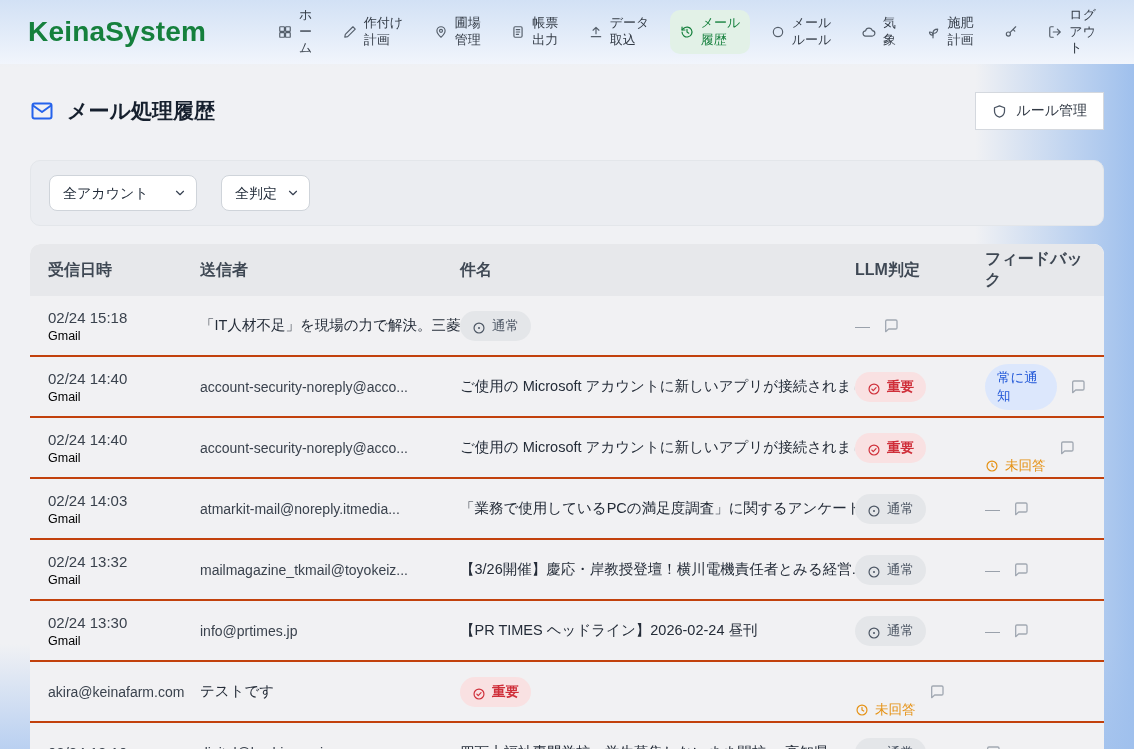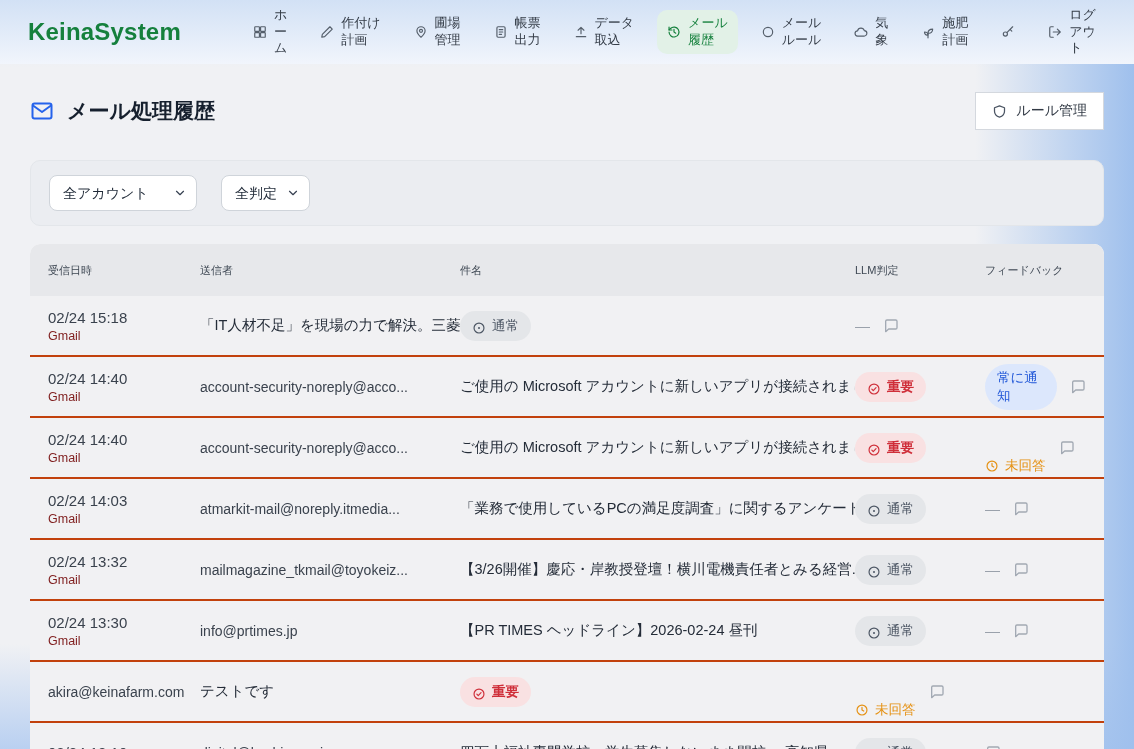--- a/index.html
+++ b/index.html
@@ -13,21 +13,21 @@
       linear-gradient(180deg, #d9e5f7 0%, #f0f1f4 9%);
     position:relative;
   }
   svg { display:block; }
 
   
   .navbar {
     height:64px; display:flex; align-items:center; padding:0 28px;
     background:linear-gradient(180deg,#d2e1f5 0%,#f1f5fc 100%);
   }
-  .brand { font-size:24px; font-weight:bold; color:var(--brand-green); cursor:pointer; letter-spacing:.2px; }
+  .brand { font-size:28px; font-weight:bold; color:var(--brand-green); cursor:pointer; letter-spacing:.2px; }
   .nav { flex:1; display:flex; align-items:center; justify-content:space-between; margin-left:62px; }
   .nav-item {
     display:flex; align-items:center; gap:7px; padding:5px 10px; border-radius:10px;
     color:#343c47; font-size:13px; cursor:pointer;
   }
   .nav-icon { color:#555f6b; }
   .nav-label { white-space:pre-line; line-height:1.3; }
   .nav-item.active { background:var(--nav-active-bg); color:var(--brand-green); }
   .nav-item.active .nav-icon { color:var(--brand-green); }
 
@@ -56,24 +56,24 @@
   }
   .select-wrap.account select { min-width:148px; }
   .select-wrap .chev { position:absolute; right:10px; top:50%; transform:translateY(-50%); color:#374151; pointer-events:none; }
 
   
   .table { margin-top:18px; background:#fff; border-radius:10px 10px 0 0; overflow:hidden; }
   .thead, .row {
     display:grid; grid-template-columns:152px 260px 395px 130px 1fr;
     align-items:center; padding:0 18px;
   }
-  .thead { height:52px; background:#e7e8eb; color:#3f4854; font-size:11px; font-weight:normal; }
+  .thead { height:52px; background:#e7e8eb; color:#3f4854; font-size:16px; font-weight:bold; }
   .row { height:61px; background:#f1f1f3; border-bottom:2px solid #c2410c; }
   .dt-main { color:#3a424d; font-size:15px; }
-  .dt-sub { color:#7f1d1d; font-size:12.5px; margin-top:3px; }
+  .dt-sub { color:#000000; font-size:12.5px; margin-top:3px; }
   .sender { color:#3a424d; font-size:14px; overflow:hidden; white-space:nowrap; }
   .subject { color:#242c38; font-size:14.5px; overflow:hidden; white-space:nowrap; padding-right:22px; }
   .badge {
     display:inline-flex; align-items:flex-end; gap:6px; border-radius:999px;
     padding:6px 12px; font-size:13.5px; width:fit-content;
   }
   .badge.normal { background:var(--normal-bg); color:var(--normal-gray); }
   .badge.important { background:var(--important-bg); color:var(--important-red); font-weight:bold; }
   .fb-cell { display:flex; align-items:center; gap:13px; }
   .fb-dash { color:#9aa1ab; font-size:15px; }

